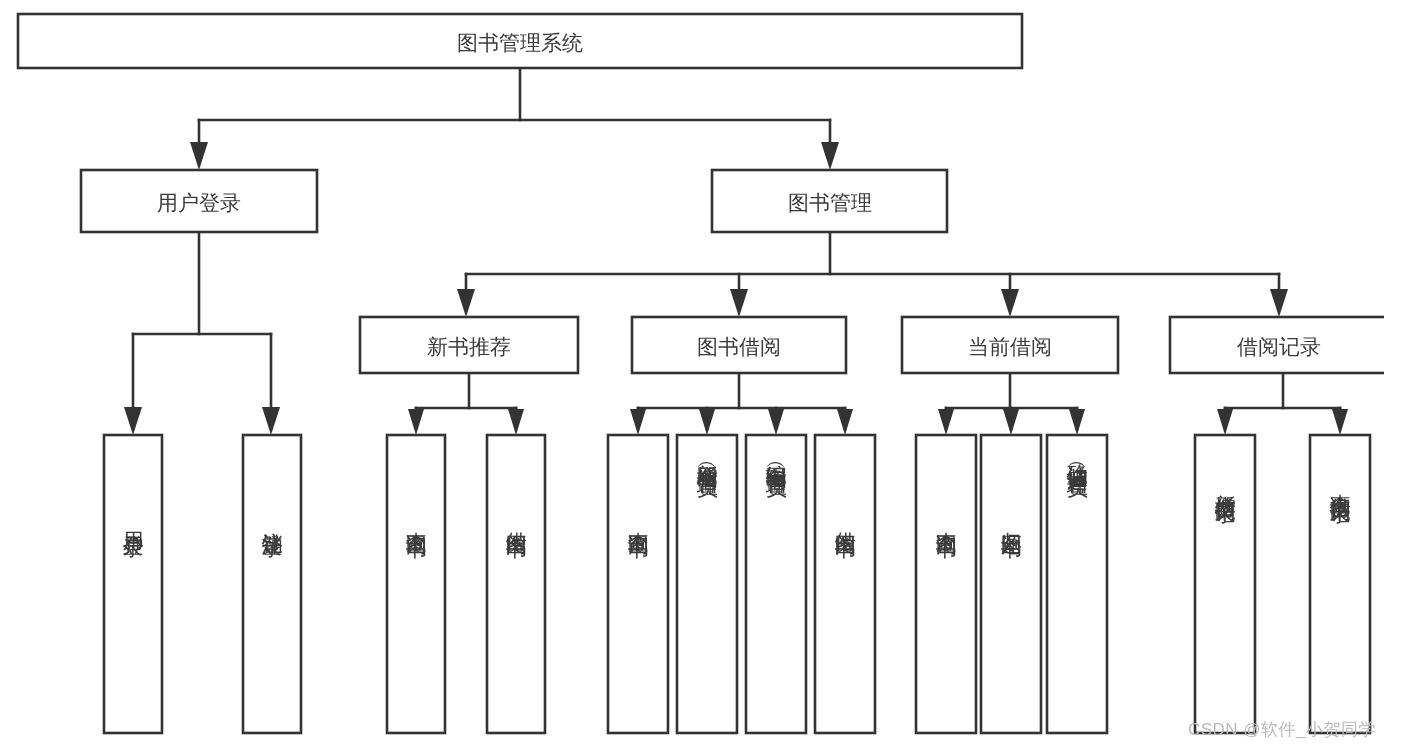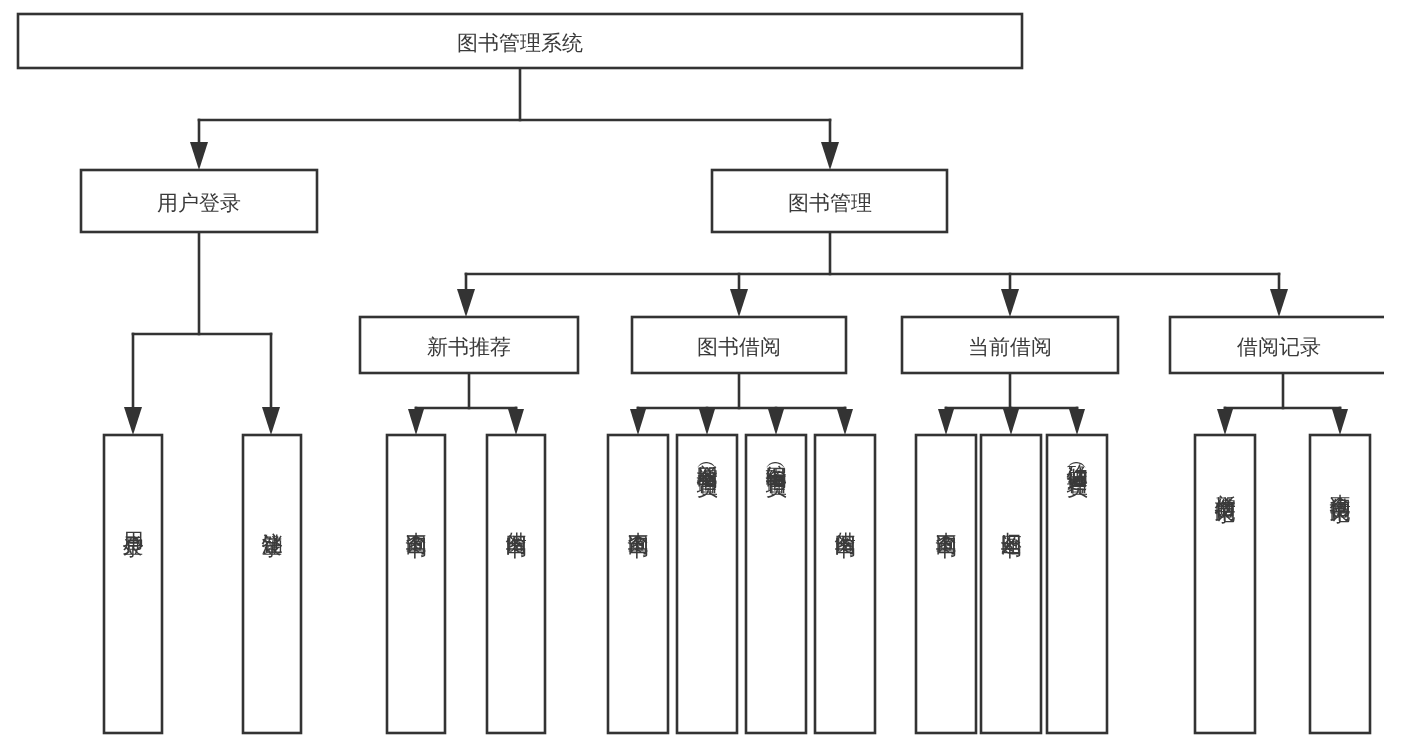--- a/index.html
+++ b/index.html
@@ -246,13 +246,14 @@
   <div class="vert-text-wrap" style="left:1047px; top:435px; width:60px; height:298px;">
     <span class="vert-text" style="margin-top:12px;">确认归还（管理员）</span>
   </div>
   <div class="vert-text-wrap" style="left:1195px; top:435px; width:60px; height:298px;">
     <span class="vert-text" style="margin-top:42px;">新增借阅记录</span>
   </div>
   <div class="vert-text-wrap" style="left:1310px; top:435px; width:60px; height:298px;">
     <span class="vert-text" style="margin-top:42px;">查询借阅记录</span>
   </div>
 
+  <div class="watermark">CSDN @软件_小贺同学</div>
 </div>
 
 </body></html>

